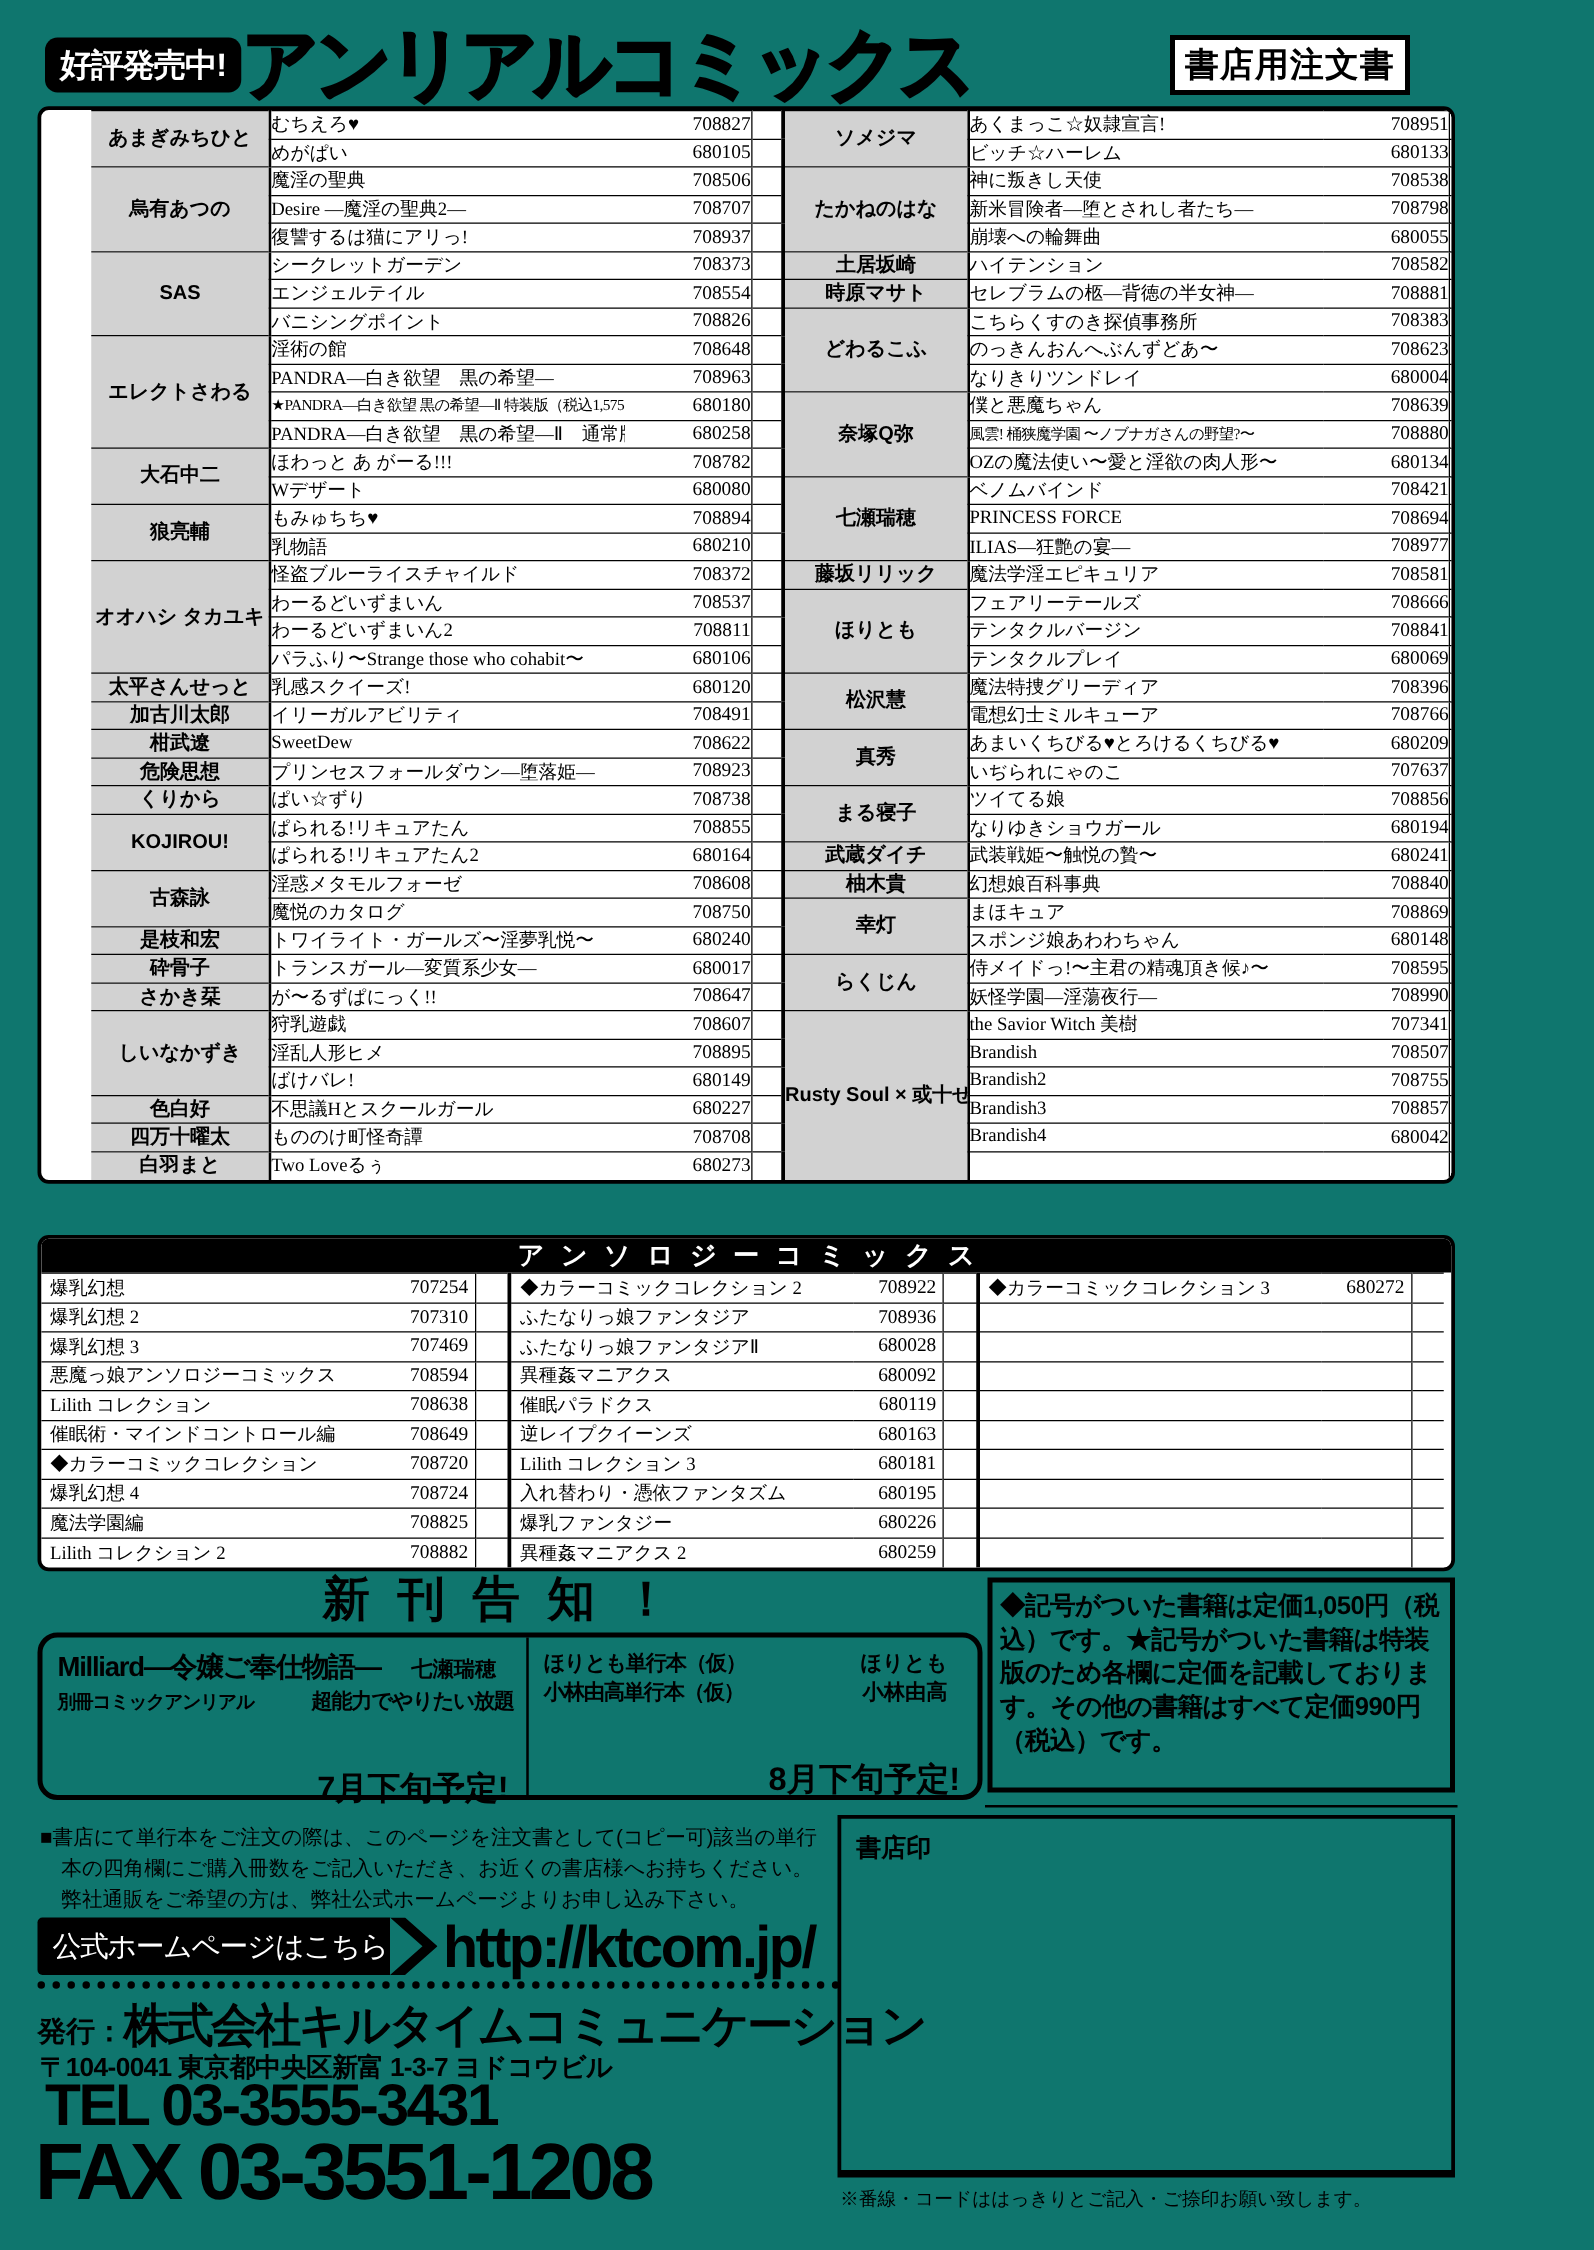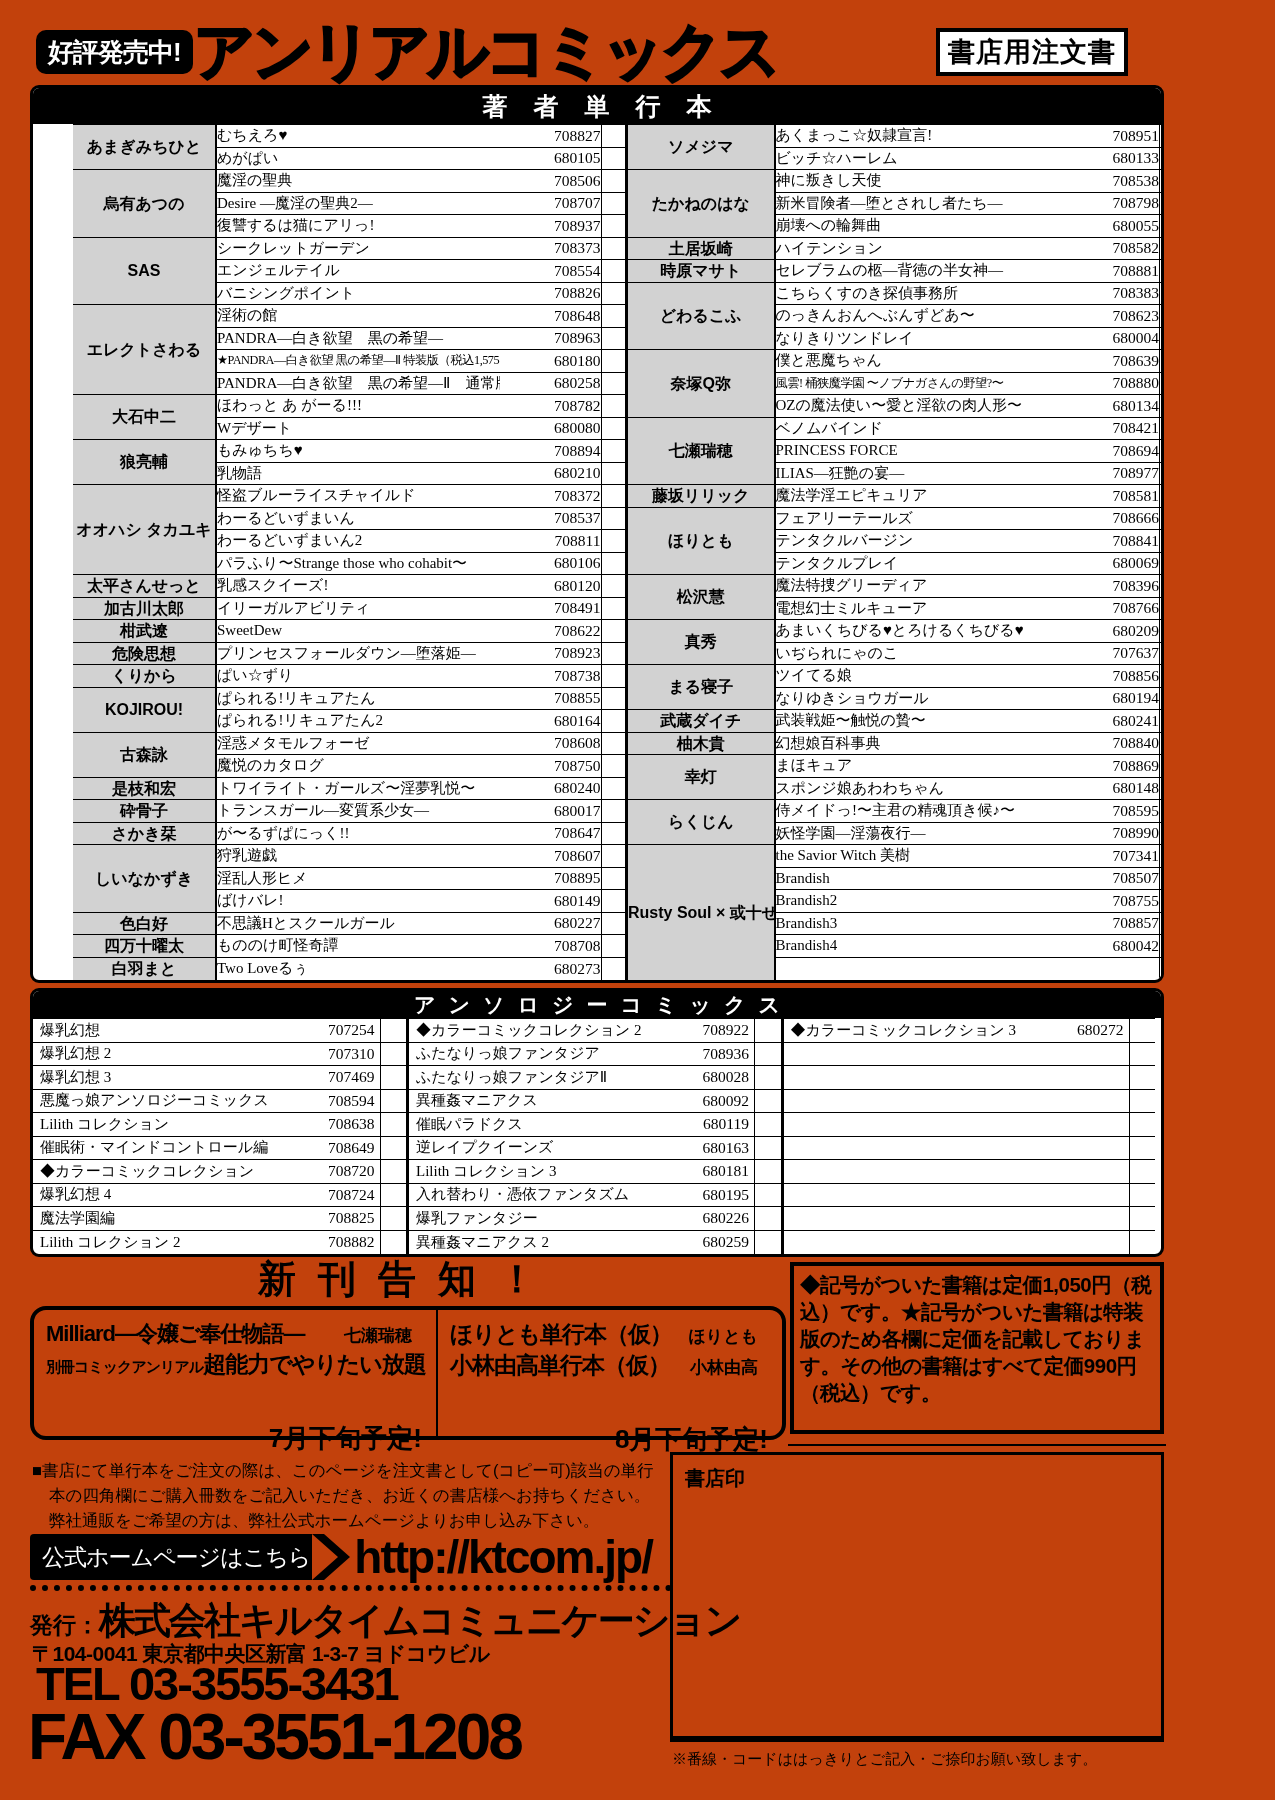--- a/index.html
+++ b/index.html
@@ -1,16 +1,16 @@
 <!DOCTYPE html>
 <html><head>
 <meta charset="utf-8">
 <style>
   html,body{margin:0;padding:0;background:#888;}
-  #page{position:relative;width:1275px;height:1800px;background:#c2410c;overflow:hidden;
+  #page{position:relative;width:1275px;height:1800px;background:#0f766e;overflow:hidden;
         font-family:"Liberation Sans",sans-serif;color:#000;}
   
   .badge{position:absolute;left:36px;top:30px;height:44px;background:#000;color:#fff;
          border-radius:10px;font-weight:bold;font-size:26px;line-height:44px;padding:0 12px;letter-spacing:-1px;}
   .logo{position:absolute;left:194px;top:12px;font-size:60px;font-weight:900;letter-spacing:-3px;
         transform:scaleY(1.05);-webkit-text-stroke:2.5px #000;white-space:nowrap;}
   .orderform{position:absolute;left:936px;top:28px;height:40px;border:4px solid #000;background:#fff;
          font-weight:900;font-size:27px;line-height:40px;padding:0 8px;letter-spacing:1px;}
   
   .tablewrap{position:absolute;left:30px;width:1128px;border:3px solid #000;border-radius:9px;overflow:hidden;background:#fff;}
@@ -38,21 +38,21 @@
   .an td.t{font-size:15px;}
   
   .announce-title{position:absolute;left:30px;top:1254px;width:756px;text-align:center;
         font-size:38px;font-weight:900;letter-spacing:22px;}
   .announce-box{position:absolute;left:30px;top:1306px;width:756px;height:134px;border:4px solid #000;
         border-radius:16px;display:flex;box-sizing:border-box;}
   .an-col{flex:1;padding:9px 10px 6px 12px;display:flex;flex-direction:column;justify-content:space-between;box-sizing:border-box;}
   .an-col.first{border-right:2px solid #000;flex:0 0 52%;}
   .an-row{display:flex;align-items:baseline;justify-content:space-between;white-space:nowrap;}
   .an-t1{font-weight:900;font-size:22px;letter-spacing:-1px;}
-  .an-t2{font-weight:900;font-size:23px;letter-spacing:-1px;}
+  .an-t2{font-weight:900;font-size:17px;letter-spacing:-1px;}
   .an-lab{font-weight:900;font-size:15px;letter-spacing:-1px;}
   .an-auth{font-weight:bold;font-size:17px;padding-right:14px;}
   .an-date{text-align:right;font-weight:900;font-size:26px;padding-right:4px;margin-top:41px;}
   
   .price-box{position:absolute;left:790px;top:1262px;width:374px;height:172px;border:4px solid #000;
         box-sizing:border-box;padding:5px 6px;font-weight:900;font-size:20.5px;line-height:1.32;
         letter-spacing:-0.5px;white-space:normal;}
   .divider{position:absolute;left:788px;top:1444px;width:378px;border-top:2px solid #000;}
   
   .instructions{position:absolute;left:32px;top:1458px;font-size:16.5px;font-weight:500;line-height:1.5;white-space:nowrap;}
@@ -76,21 +76,20 @@
 </head>
 <body>
 
 <div id="page">
 
   <div class="badge">好評発売中!</div>
   <div class="logo">アンリアルコミックス</div>
   <div class="orderform">書店用注文書</div>
 
   <div class="tablewrap" id="tankobon">
-    <div class="blackbar">著者単行本</div>
     <div class="cols">
       <table id="tkL">
         <colgroup>
             <col style="width:143px">
             <col style="width:284px">
             <col style="width:101px">
             <col style="width:24px">
           </colgroup>
         <tbody id="tkL-body">
             <tr class="grp">

